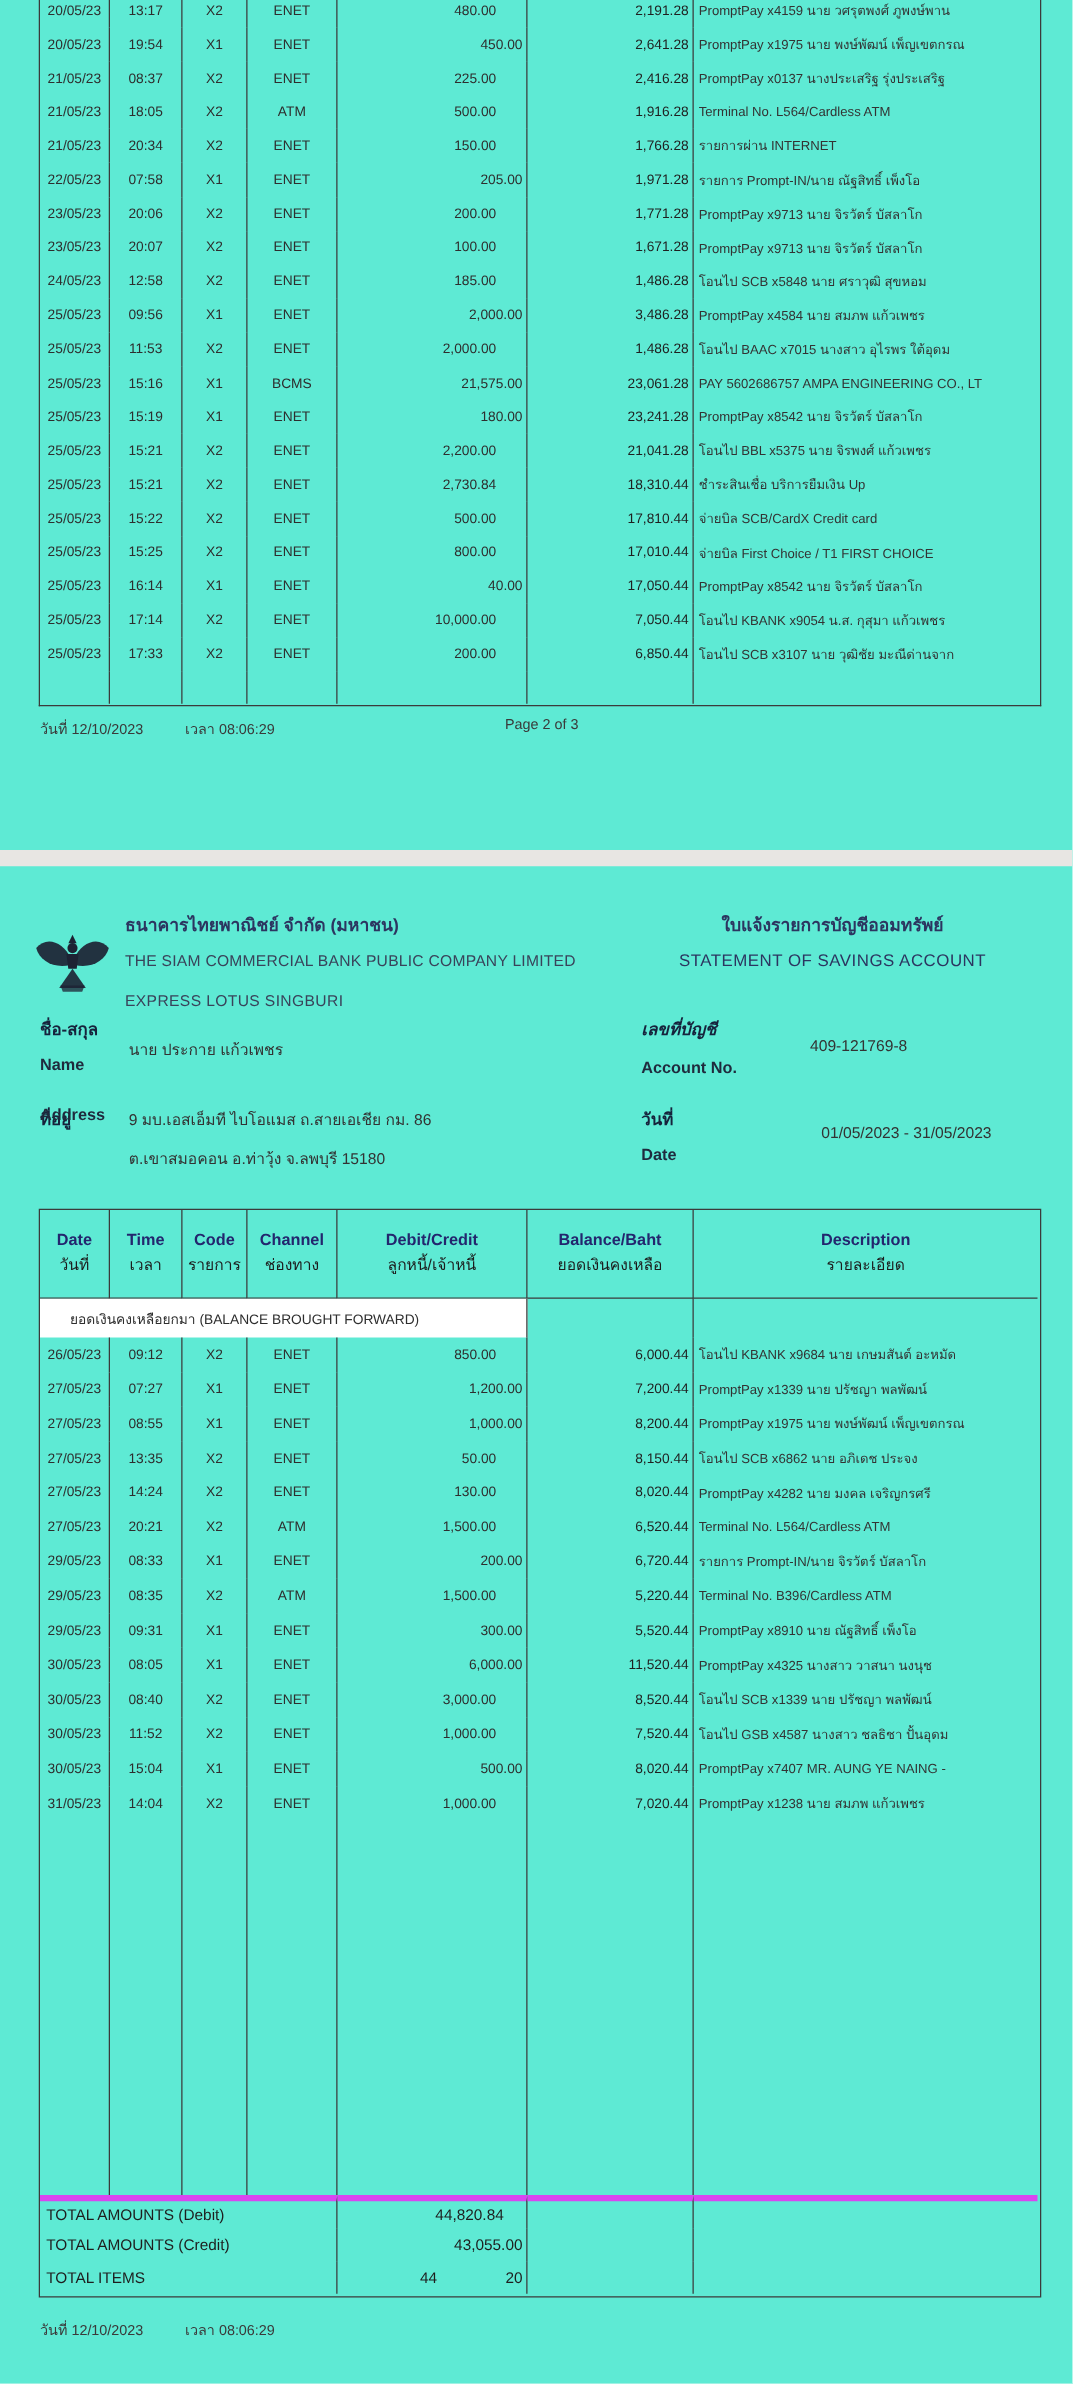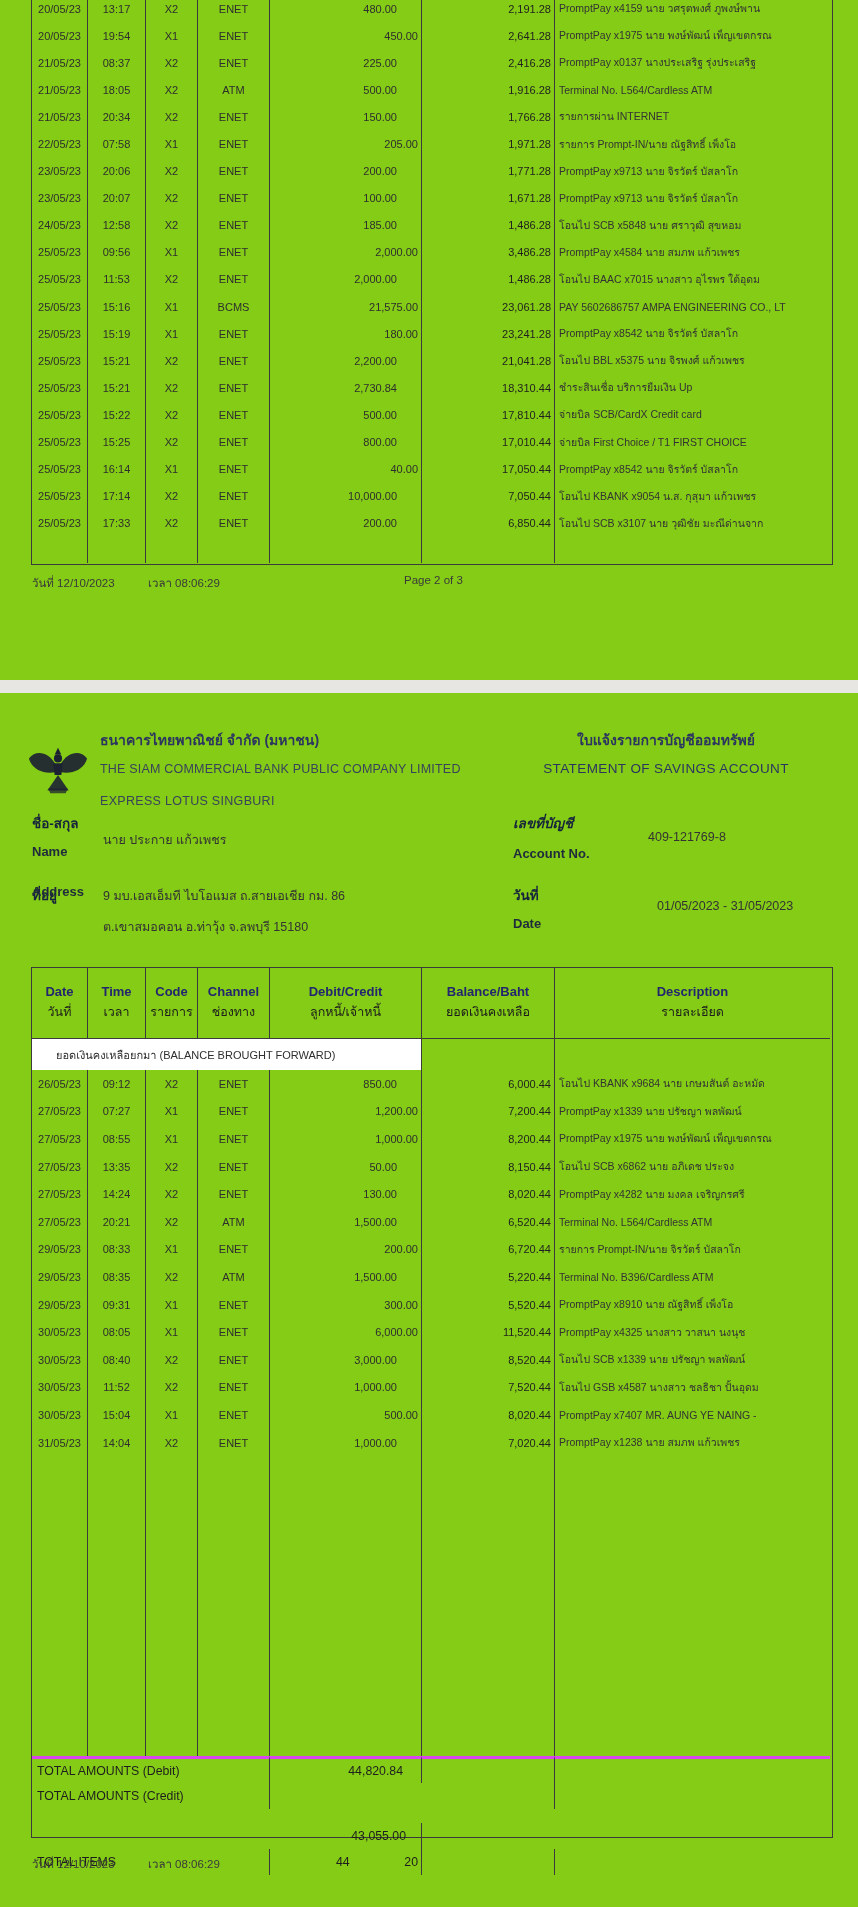--- a/index.html
+++ b/index.html
@@ -1,18 +1,18 @@
 <!DOCTYPE html>
 <html><head>
 <meta charset="utf-8">
 <style>
   html,body{margin:0;padding:0;width:858px;height:1907px;background:#fdfdfc;overflow:hidden;
     font-family:"Liberation Sans","DejaVu Sans",sans-serif;color:#2a2a2a;}
   .abs{position:absolute;}
-  #stage{position:relative;width:858px;height:1907px;background:#84cc16;}
+  #stage{position:relative;width:858px;height:1907px;background:#5eead4;}
 
   
   .stmt{display:grid;grid-template-columns:56px 58px 52px 72px 152px 133px 1fr;
         box-sizing:border-box;background:transparent;align-content:start;}
   #p2wrap{left:31px;top:-5px;width:800px;height:569px;
         border-left:1px solid #3b3b3b;border-right:1px solid #3b3b3b;border-bottom:1px solid #3b3b3b;}
   #p3wrap{left:31px;top:967px;width:800px;height:869px;border:1px solid #3b3b3b;}
 
   .cb{border-right:1px solid #3b3b3b;}
   .dcell{display:flex;align-items:center;font-size:11px;color:#2e2e2e;box-sizing:border-box;overflow:hidden;white-space:nowrap;}
@@ -31,24 +31,24 @@
   .hcell{height:71px;display:flex;flex-direction:column;justify-content:center;align-items:center;
          border-bottom:1px solid #3b3b3b;box-sizing:border-box;gap:3px;}
   .h-en{font-size:13px;color:#23266e;font-weight:600;}
   .h-th{font-size:12.5px;color:#1c1c1c;}
 
   
   .bbf{grid-column:1/6;height:31px !important;padding-left:24px;font-size:11px;color:#2e2e2e;background:#fff;}
 
   
   .tcell{height:26.2px;display:flex;align-items:center;font-size:12.3px;color:#1e1e1e;box-sizing:border-box;white-space:nowrap;}
-  .tb-top{border-top:3px solid #d946ef;text-align:center;}
+  .tb-top{border-top:5px solid #d946ef;text-align:center;}
   .lbl{grid-column:1/5;padding-left:5px;}
   .amt-d{justify-content:flex-end;padding-right:18px;}
-  .amt-c{justify-content:flex-end;padding-right:15px;margin-top:40px;}
+  .amt-c{justify-content:flex-end;padding-right:3px;}
   .items{justify-content:space-between;padding-left:66px;padding-right:3px;}
 
   
   .footer{font-size:11.5px;color:#3a3a3a;height:16px;}
   .f-date{left:32px;}
   .f-time{left:148px;}
   .f-page{left:404px;}
 
   
   #separator{left:0;top:680px;width:858px;height:13px;background:#e8e6e3;}

